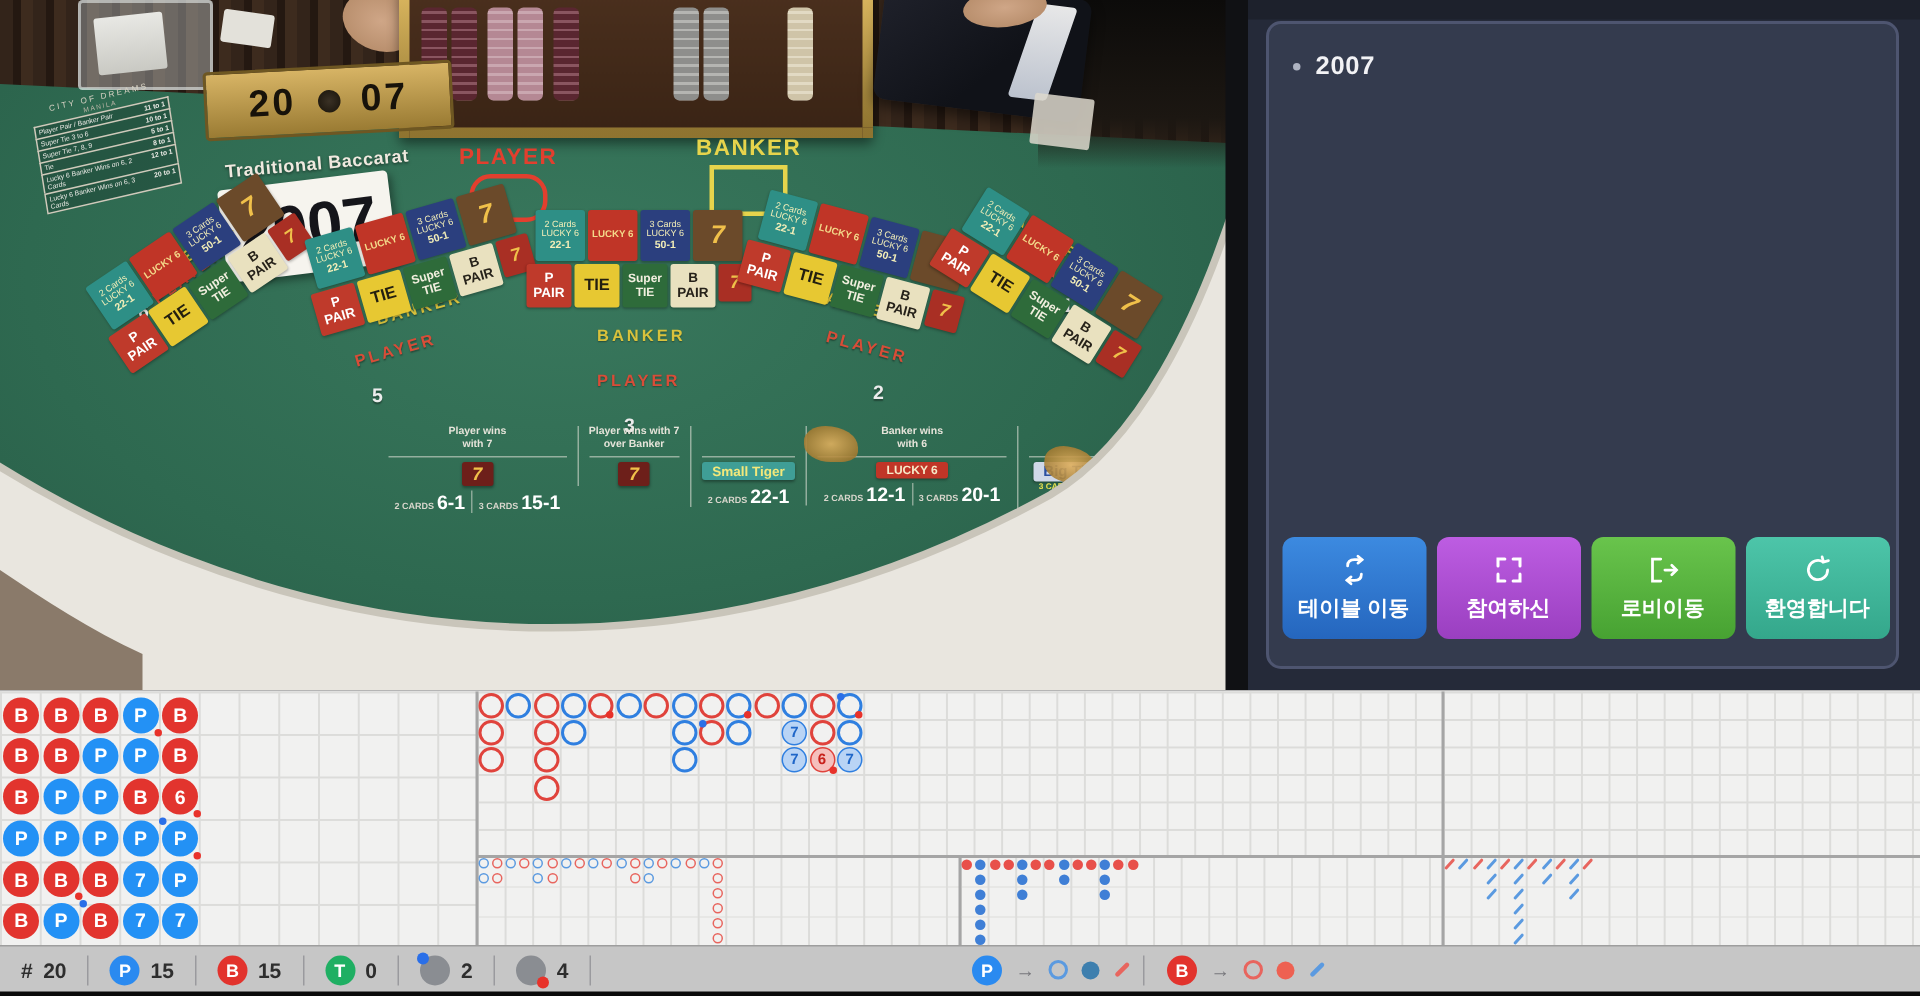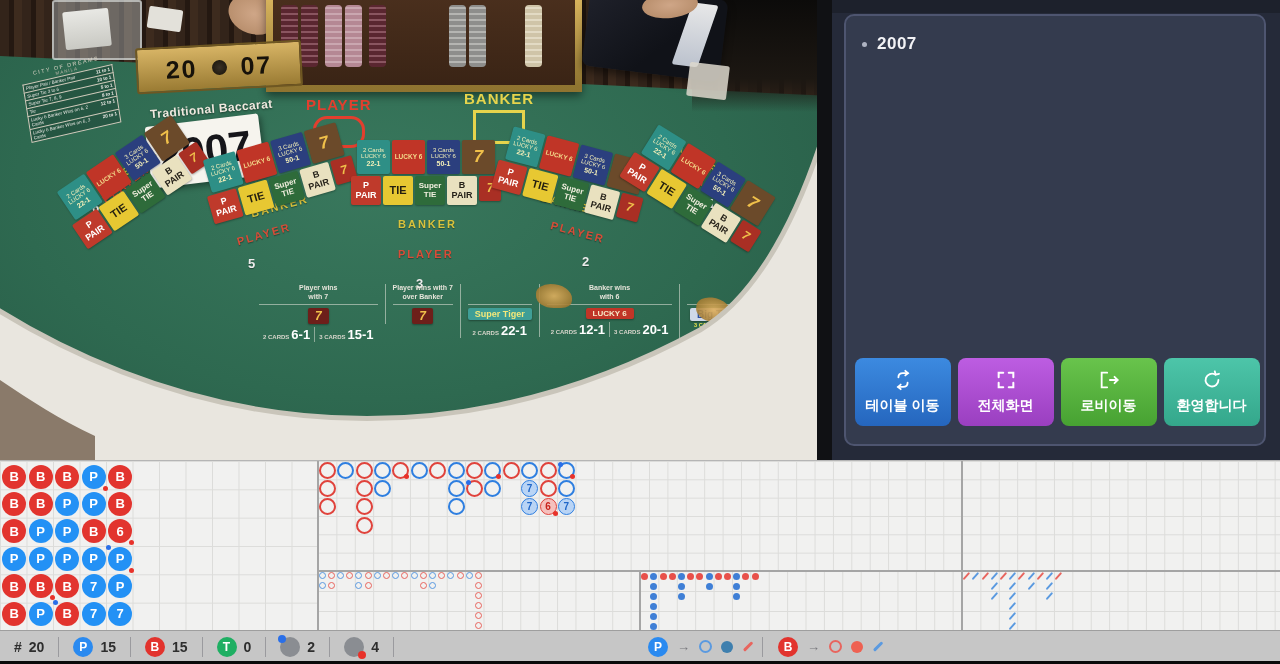--- a/index.html
+++ b/index.html
@@ -482,21 +482,21 @@
             <div>Player wins with 7</div>
             <div>over Banker</div>
           </div>
           <div class="plq-badge pb-seven">7</div>
         </div>
         <div class="plaque">
           <div class="plq-title">
             <div></div>
             <div></div>
           </div>
-          <div class="plq-badge pb-small-tiger">Super Tiger</div>
+          <div class="plq-badge pb-small-tiger">Small Tiger</div>
           <div class="plq-rows">
             <div class="plq-cell">
               <span class="plq-cards">2 CARDS</span>
               <span class="plq-odds">22-1</span>
             </div>
           </div>
         </div>
         <div class="plaque">
           <div class="plq-title">
             <div>Banker wins</div>
@@ -560,21 +560,21 @@
           </svg>
           <span>테이블 이동</span>
         </button>
         <button class="pbtn pbtn-purple">
           <svg width="22" height="22" viewBox="0 0 24 24" fill="none" stroke="#fff" stroke-width="2.2" stroke-linecap="round">
             <path d="M4 9 V4 H9"></path>
               <path d="M15 4 H20 V9"></path>
               <path d="M20 15 V20 H15"></path>
               <path d="M9 20 H4 V15"></path>
           </svg>
-          <span>전체화면</span>
+          <span>참여하신</span>
         </button>
         <button class="pbtn pbtn-green">
           <svg width="22" height="22" viewBox="0 0 24 24" fill="none" stroke="#fff" stroke-width="2" stroke-linecap="round">
             <path d="M10 4 H4 V20 H10"></path>
               <path d="M13 12 H21"></path>
               <path d="M18 8.5 L21.5 12 L18 15.5"></path>
           </svg>
           <span>로비이동</span>
         </button>
         <button class="pbtn pbtn-teal">

